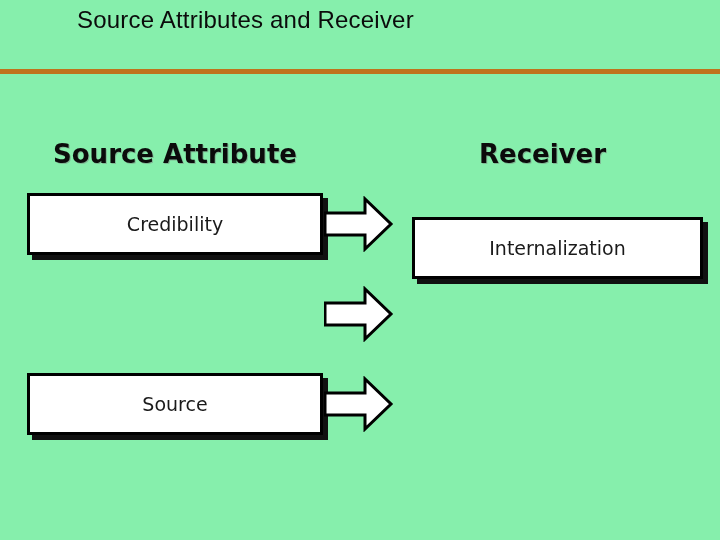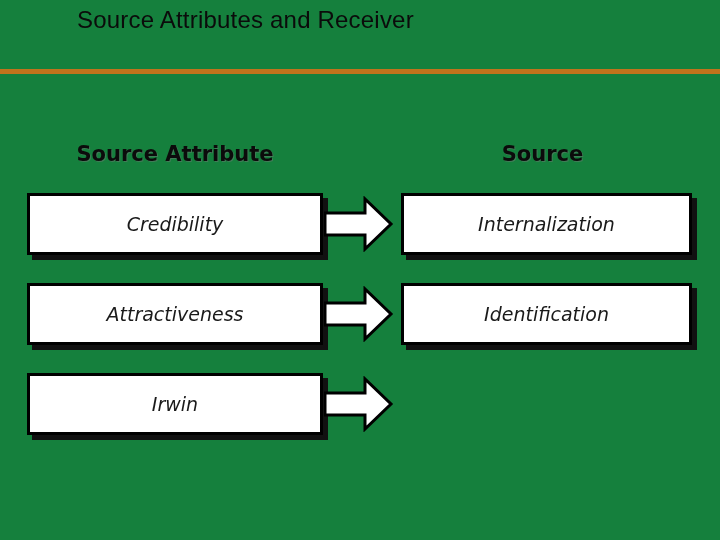--- a/index.html
+++ b/index.html
@@ -3,21 +3,21 @@
 <meta charset="utf-8">
 <style>
   html, body { margin: 0; padding: 0; }
   body {
     width: 720px; height: 540px;
     background: #ffffff;
     position: relative;
     overflow: hidden;
     font-family: "DejaVu Sans", "Liberation Sans", sans-serif;
   }
-  .slide { position: absolute; inset: 0; background: #15803d; }
+  .slide { position: absolute; inset: 0; background: #86efac; }
 
   .title {
     position: absolute;
     left: 77px; top: 6px;
     width: 600px;
     font-family: "Liberation Sans", sans-serif;
     font-size: 24px;
     line-height: 28px;
     color: #0b0b0b;
     letter-spacing: 0.2px;
@@ -29,44 +29,44 @@
     left: 0; top: 69px;
     width: 720px; height: 5px;
     background: #C0731C;
   }
 
   .col-header {
     position: absolute;
     top: 141px; height: 26px;
     display: flex; align-items: center; justify-content: center;
     font-weight: bold;
-    font-size: 21px;
+    font-size: 26px;
     color: #0b0b0b;
     text-shadow: 1px 1px 0 rgba(120,120,120,0.45);
   }
   .col-header.left  { left: 27px;  width: 296px; }
   .col-header.right { left: 397px; width: 291px; }
 
-  .row { position: absolute; left: 0; width: 664px; height: 62px; font-style: italic; }
+  .row { position: absolute; left: 0; width: 664px; height: 62px; }
   .row.r0 { top: 193px; }
   .row.r1 { top: 283px; }
   .row.r2 { top: 373px; }
 
   .box {
     position: absolute;
     top: 0; height: 56px;
     background: #ffffff;
     border: 3px solid #000000;
     box-shadow: 5px 5px 0 #111111;
     display: flex; align-items: center; justify-content: center;
     font-size: 19px;
     color: #1a1a1a;
   }
   .box.src  { left: 27px;  width: 290px; }
-  .box.proc { left: 401px; width: 285px; }
+  .box.proc { left: 412px; width: 285px; margin-top: 24px; }
 
   .arrow-wrap {
     position: absolute;
     left: 323px; top: 3px;
     width: 72px; height: 56px;
     display: flex; align-items: center; justify-content: center;
   }
   .arrow-wrap svg { display: block; }
 
   .footer {
@@ -84,44 +84,42 @@
 
 <div class="slide">
 
   <div class="title">
     <span class="line">Source Attributes and Receiver</span>
   </div>
 
   <div class="divider" style="background: rgb(192, 115, 28);"></div>
 
   <div class="col-header left">Source Attribute</div>
-  <div class="col-header right">Source</div>
+  <div class="col-header right">Receiver</div>
 
   <div class="row r0">
     <div class="box src" style="border-color: rgb(0, 0, 0); background: rgb(255, 255, 255); box-shadow: rgb(17, 17, 17) 5px 5px 0px;">Credibility</div>
     <div class="arrow-wrap">
       <svg width="70" height="56" viewBox="0 0 70 56" aria-hidden="true">
         <polygon points="1,17 41,17 41,3 67,28 41,53 41,39 1,39" fill="#ffffff" stroke="#000000" stroke-width="3" stroke-linejoin="miter"></polygon>
       </svg>
     </div>
     <div class="box proc" style="border-color: rgb(0, 0, 0); background: rgb(255, 255, 255); box-shadow: rgb(17, 17, 17) 5px 5px 0px;">Internalization</div>
   </div>
 
   <div class="row r1">
-    <div class="box src" style="border-color: rgb(0, 0, 0); background: rgb(255, 255, 255); box-shadow: rgb(17, 17, 17) 5px 5px 0px;">Attractiveness</div>
     <div class="arrow-wrap">
       <svg width="70" height="56" viewBox="0 0 70 56" aria-hidden="true">
         <polygon points="1,17 41,17 41,3 67,28 41,53 41,39 1,39" fill="#ffffff" stroke="#000000" stroke-width="3" stroke-linejoin="miter"></polygon>
       </svg>
     </div>
-    <div class="box proc" style="border-color: rgb(0, 0, 0); background: rgb(255, 255, 255); box-shadow: rgb(17, 17, 17) 5px 5px 0px;">Identification</div>
   </div>
 
   <div class="row r2">
-    <div class="box src" style="border-color: rgb(0, 0, 0); background: rgb(255, 255, 255); box-shadow: rgb(17, 17, 17) 5px 5px 0px;">Irwin</div>
+    <div class="box src" style="border-color: rgb(0, 0, 0); background: rgb(255, 255, 255); box-shadow: rgb(17, 17, 17) 5px 5px 0px;">Source</div>
     <div class="arrow-wrap">
       <svg width="70" height="56" viewBox="0 0 70 56" aria-hidden="true">
         <polygon points="1,17 41,17 41,3 67,28 41,53 41,39 1,39" fill="#ffffff" stroke="#000000" stroke-width="3" stroke-linejoin="miter"></polygon>
       </svg>
     </div>
   </div>
 
 
 </div>
 

